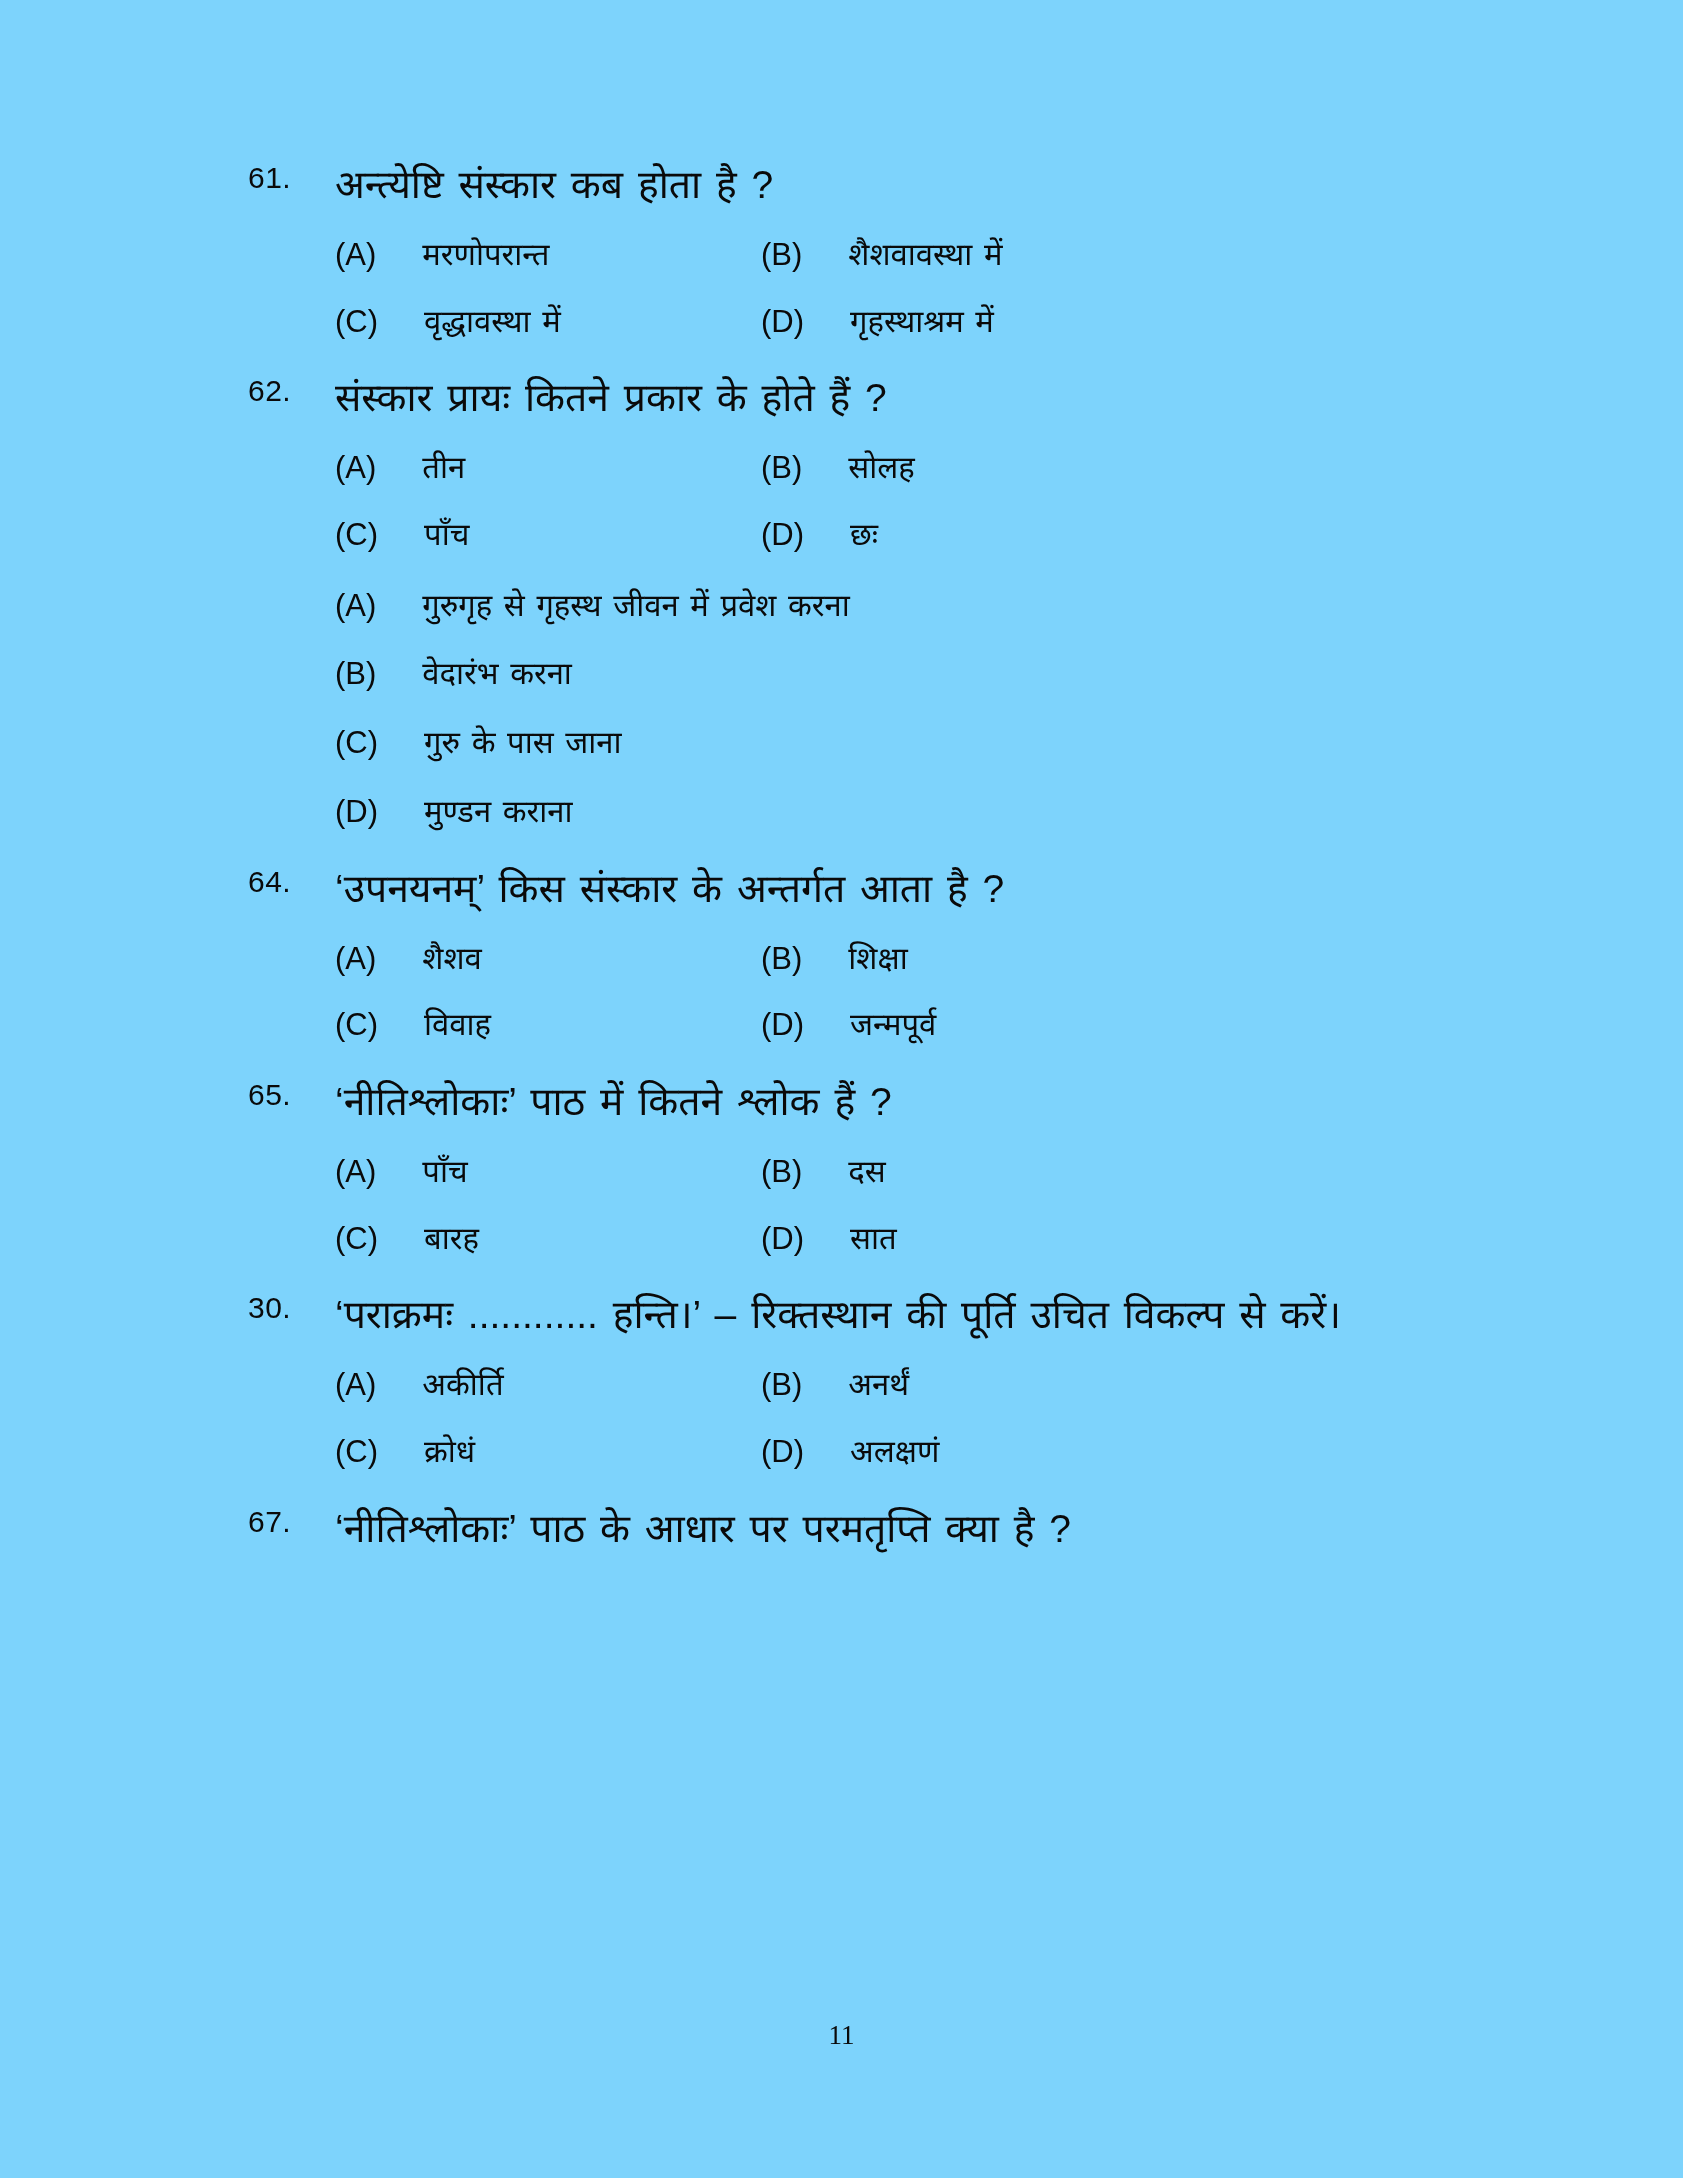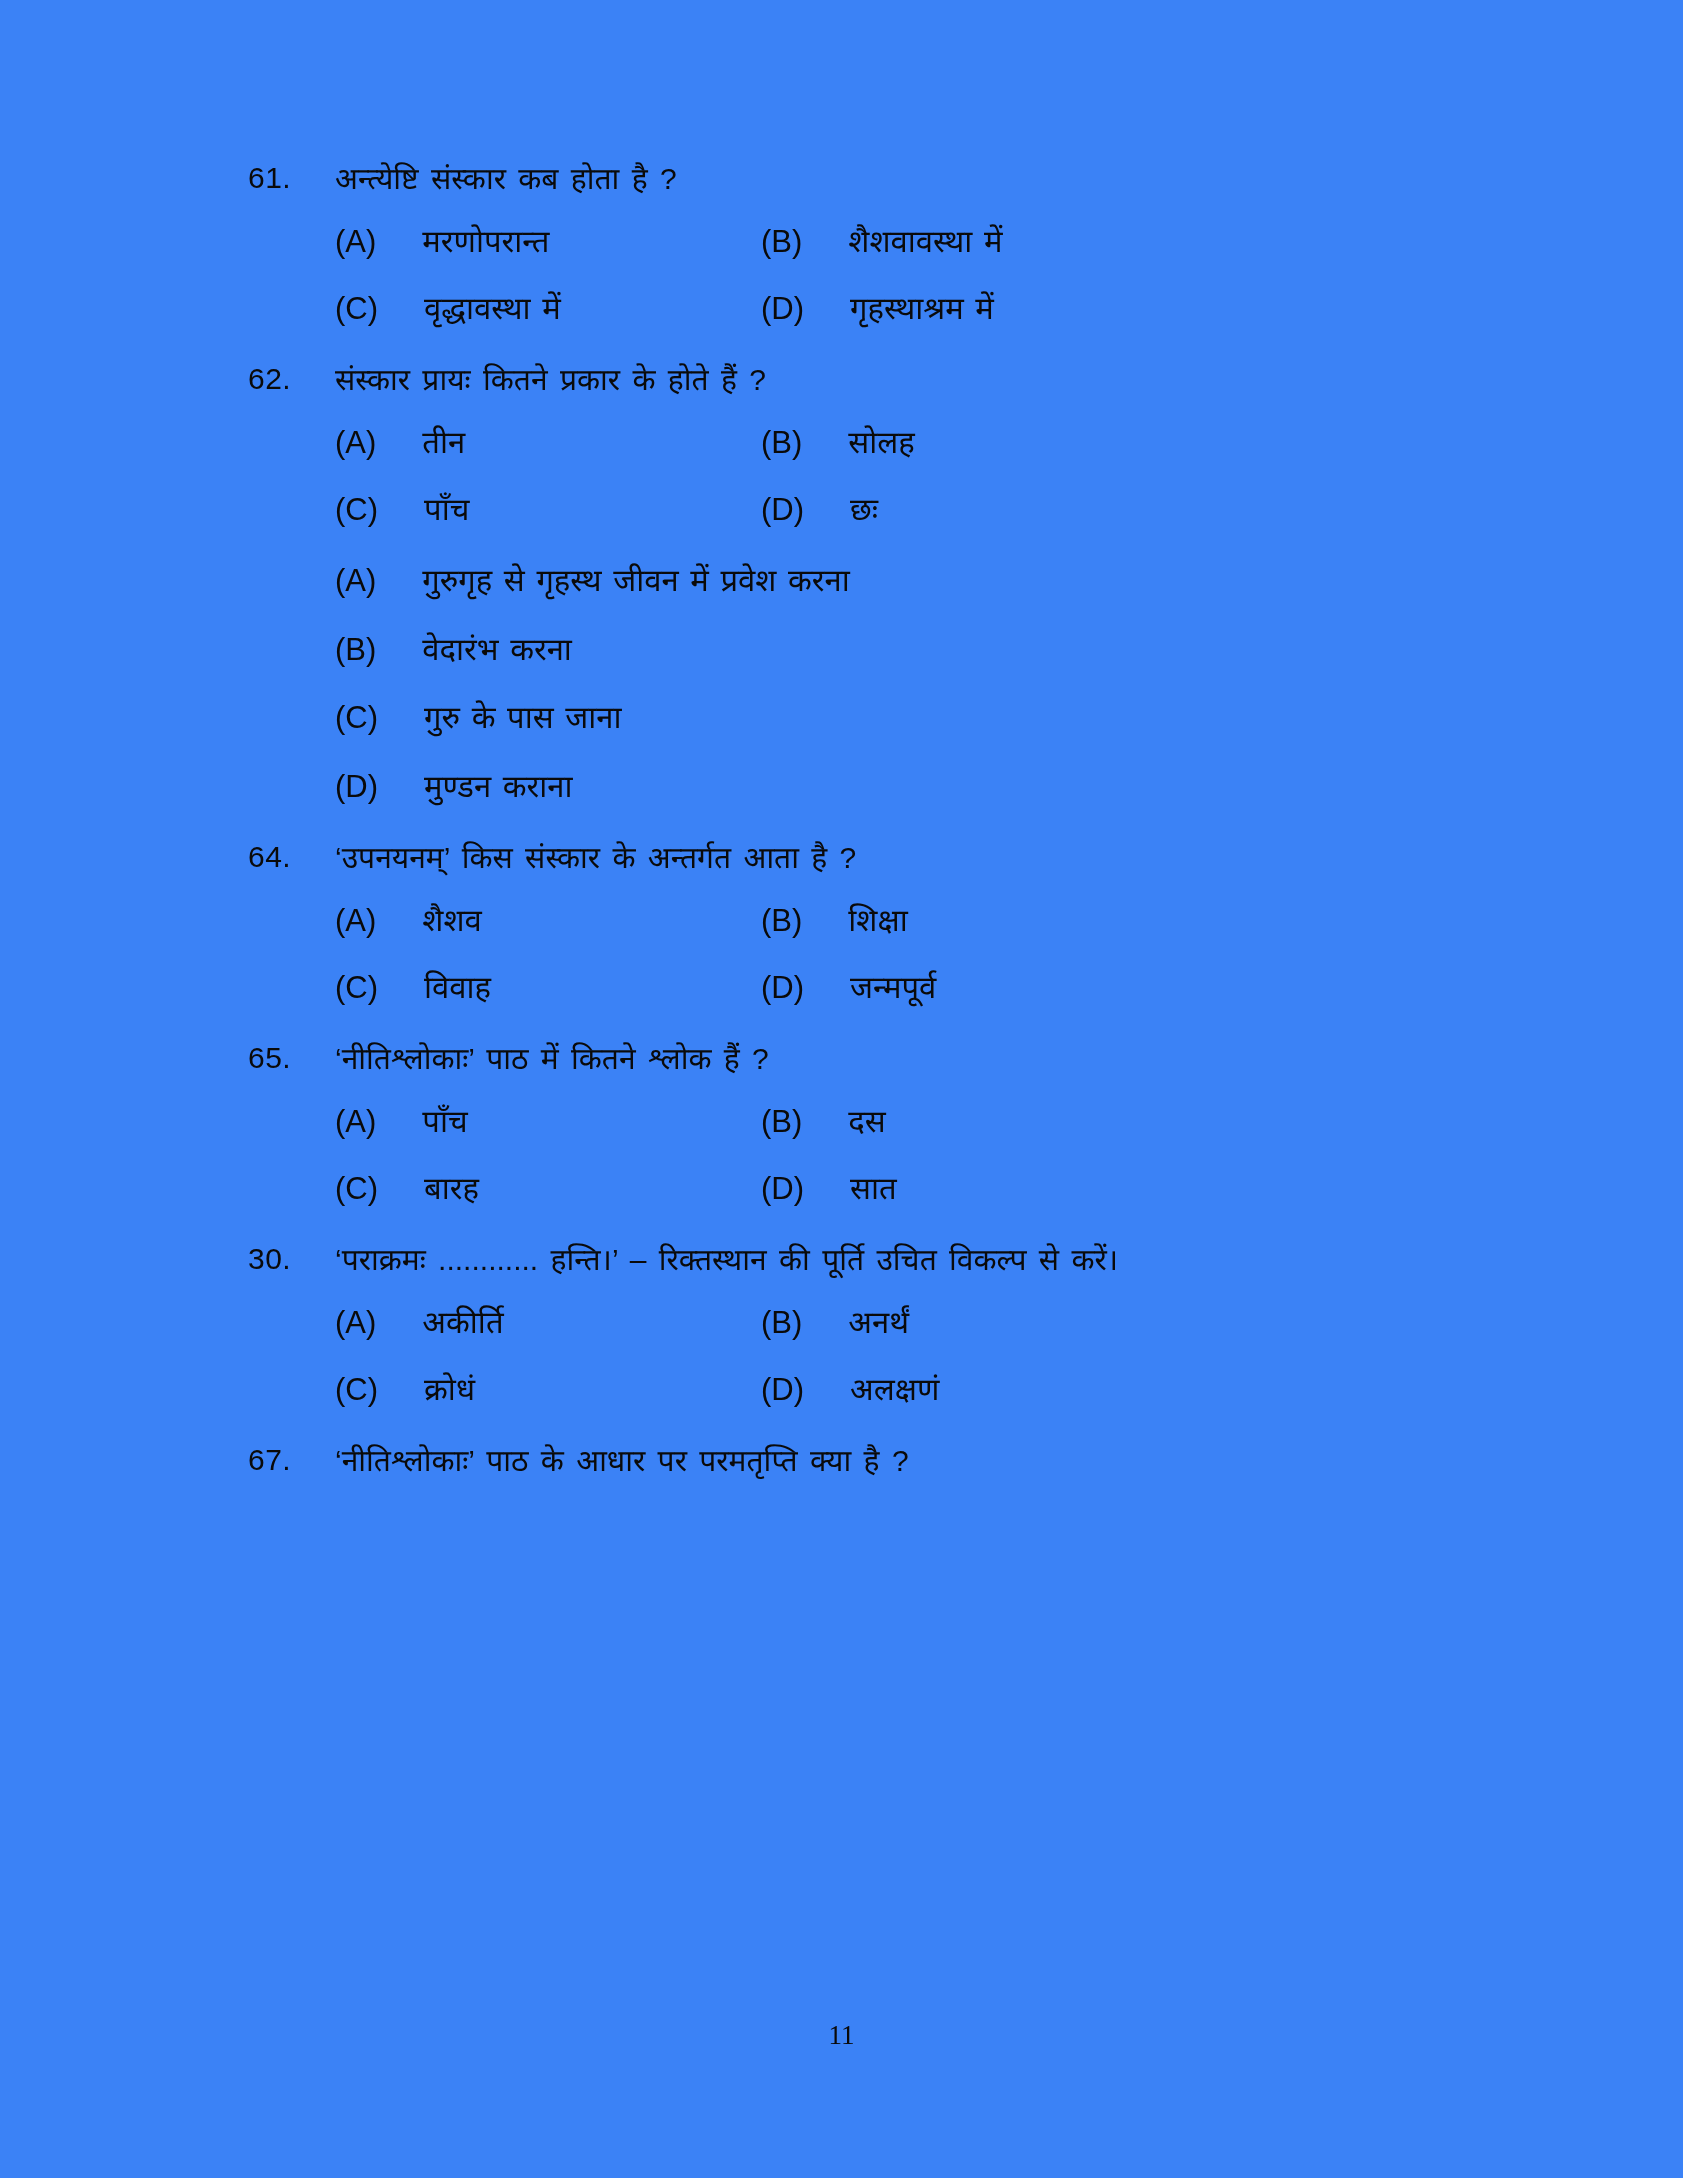--- a/index.html
+++ b/index.html
@@ -15,21 +15,21 @@
     font-family: "Liberation Sans", "DejaVu Sans", sans-serif;
     color: #0a0a0a;
     overflow: hidden;
   }
 
   .page {
     position: absolute;
     left: 0; top: 0;
     width: 1683px;
     height: 2178px;
-    background: #3b82f6;
+    background: #7dd3fc;
   }
 
   .content {
     position: absolute;
     left: 248px;
     top: 158px;
     width: 1208px;
   }
 
   
@@ -45,21 +45,21 @@
 
   .q-number {
     width: 87px;
     flex: 0 0 87px;
     font-size: 30px;
     line-height: 1.35;
     letter-spacing: 0.5px;
   }
 
   .q-text {
-    font-size: 30px;
+    font-size: 39px;
     line-height: 1.38;
     word-spacing: 4px;
     flex: 1 1 auto;
   }
 
   
   .options-grid {
     margin-left: 87px;
   }
 

